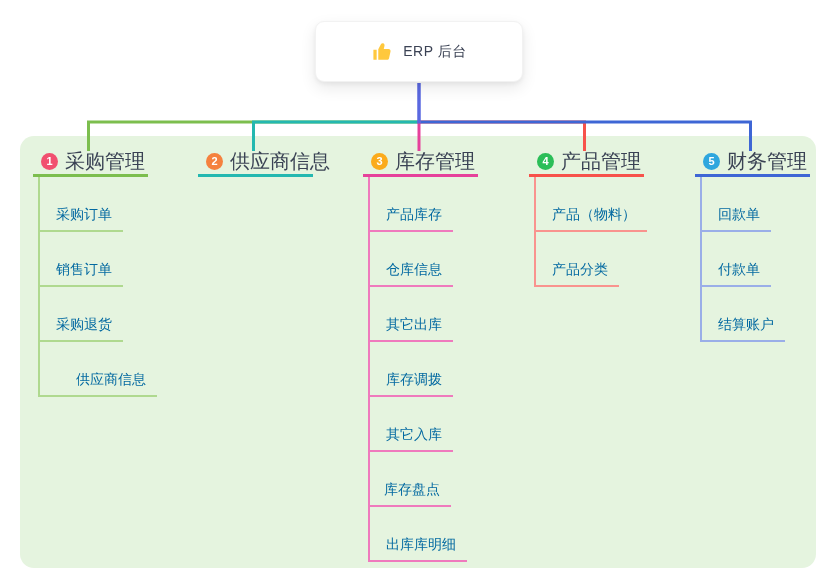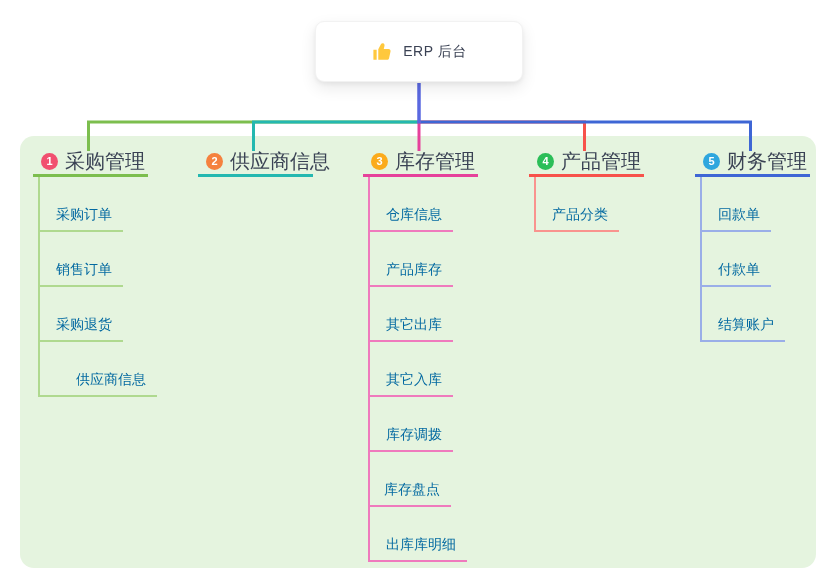--- a/index.html
+++ b/index.html
@@ -139,49 +139,52 @@
         <span class="branch-label">供应商信息</span>
       </div>
     </div>
     <div class="branch" style="left: 343px;">
       <div class="branch-heading" style="border-bottom-color: rgb(230, 65, 155);">
         <span class="badge" style="background: rgb(251, 171, 28);">3</span>
         <span class="branch-label">库存管理</span>
       </div>
       <div class="children" style="border-left-color: rgb(239, 122, 189);">
         <div class="child-row">
+          <span class="child-label" style="border-bottom-color: rgb(239, 122, 189);">产品库存</span>
+        </div>
+        <div class="child-row">
           <span class="child-label" style="border-bottom-color: rgb(239, 122, 189);">仓库信息</span>
         </div>
         <div class="child-row">
-          <span class="child-label" style="border-bottom-color: rgb(239, 122, 189);">产品库存</span>
-        </div>
-        <div class="child-row">
           <span class="child-label" style="border-bottom-color: rgb(239, 122, 189);">其它出库</span>
         </div>
         <div class="child-row">
+          <span class="child-label" style="border-bottom-color: rgb(239, 122, 189);">库存调拨</span>
+        </div>
+        <div class="child-row">
           <span class="child-label" style="border-bottom-color: rgb(239, 122, 189);">其它入库</span>
-        </div>
-        <div class="child-row">
-          <span class="child-label" style="border-bottom-color: rgb(239, 122, 189);">库存调拨</span>
         </div>
         <div class="child-row">
           <span class="child-label" style="border-bottom-color: rgb(239, 122, 189); padding-left: 14px;">库存盘点</span>
         </div>
         <div class="child-row">
           <span class="child-label" style="border-bottom-color: rgb(239, 122, 189);">出库库明细</span>
         </div>
       </div>
     </div>
     <div class="branch" style="left: 509px;">
       <div class="branch-heading" style="border-bottom-color: rgb(247, 82, 75);">
         <span class="badge" style="background: rgb(43, 190, 88);">4</span>
         <span class="branch-label">产品管理</span>
       </div>
       <div class="children" style="border-left-color: rgb(249, 147, 142);">
         <div class="child-row">
+          <span class="child-label" style="border-bottom-color: rgb(249, 147, 142);">产品（物料）</span>
+        </div>
+        <div class="child-row">
           <span class="child-label" style="border-bottom-color: rgb(249, 147, 142);">产品分类</span>
         </div>
       </div>
     </div>
     <div class="branch" style="left: 675px;">
       <div class="branch-heading" style="border-bottom-color: rgb(62, 102, 213);">
         <span class="badge" style="background: rgb(46, 166, 222);">5</span>
         <span class="branch-label">财务管理</span>
       </div>
       <div class="children" style="border-left-color: rgb(154, 174, 232);">

